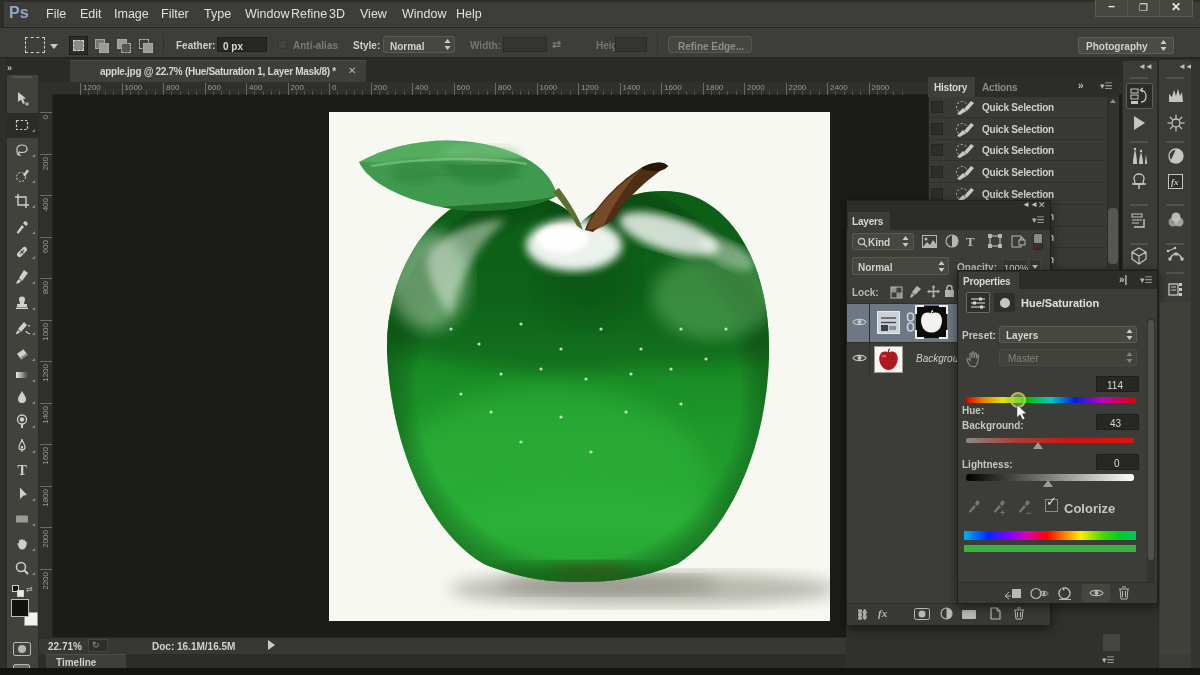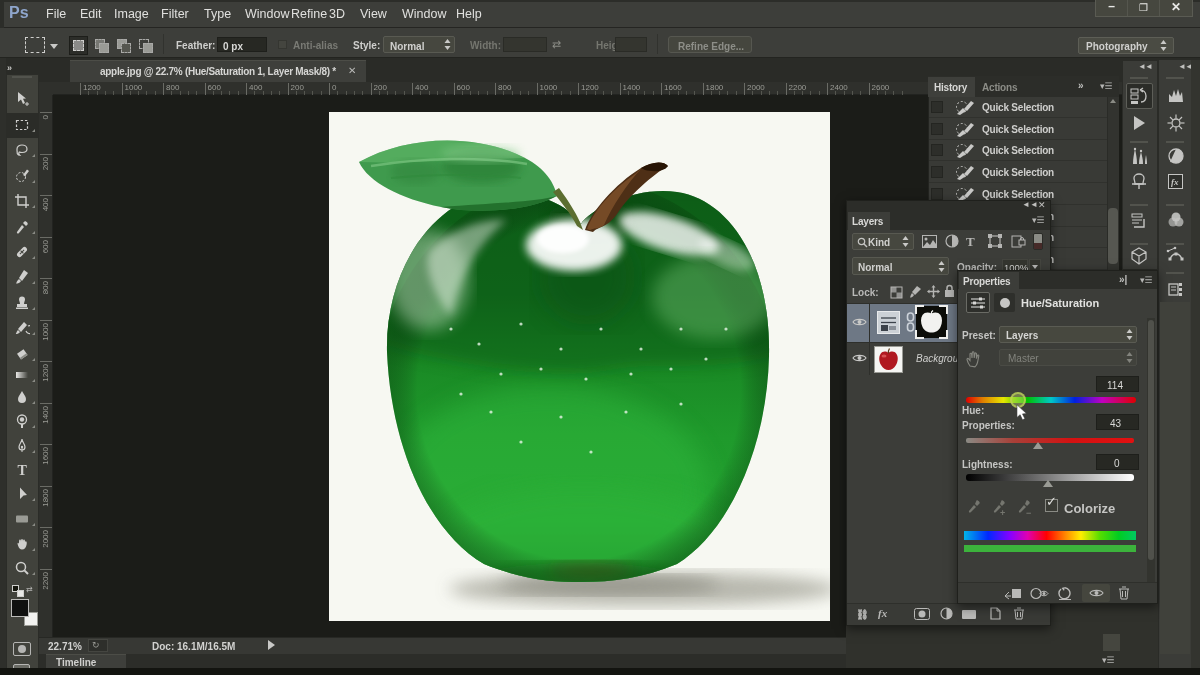--- a/index.html
+++ b/index.html
@@ -822,21 +822,21 @@
 <div class="abs" style="left:962px;top:381px;font-size:10px;font-weight:bold;color:#c5c5c3;margin-top:24px;">Hue:</div>
 <div class="abs" style="left:1096px;top:376px;width:43px;height:16px;background:#272823;border:1px solid #1e1f1b;"></div>
 <div class="abs" style="left:1107px;top:380px;font-size:10px;color:#d8d8d6;">114</div>
 <div class="abs" style="left:966px;top:397px;width:170px;height:6px;border-radius:3px;background:linear-gradient(90deg,#e00000,#e08000 10%,#e6e600 22%,#00c000 36%,#00c8c8 50%,#0020e0 64%,#c000c0 80%,#e00000 100%);"></div>
 <div class="abs" style="left:1010px;top:392px;width:16px;height:16px;border-radius:50%;background:rgba(205,225,110,0.38);border:2px solid rgba(190,210,90,0.75);"></div>
 
 <svg class="abs" style="left:1016px;top:404px;" width="13" height="19" viewBox="0 0 16 24">
       <path d="M1,1 L1,17 L5,13.5 L8,20 L11,18.6 L8,12.5 L13,12 Z" fill="#ffffff" stroke="#333" stroke-width="0.7"></path>
     </svg>
 
-<div class="abs" style="left:962px;top:420px;font-size:10px;font-weight:bold;color:#c5c5c3;">Properties:</div>
+<div class="abs" style="left:962px;top:420px;font-size:10px;font-weight:bold;color:#c5c5c3;">Background:</div>
 <div class="abs" style="left:1096px;top:414px;width:43px;height:16px;background:#272823;border:1px solid #1e1f1b;"></div>
 <div class="abs" style="left:1110px;top:418px;font-size:10px;color:#d8d8d6;">43</div>
 <div class="abs" style="left:966px;top:438px;width:168px;height:5px;border-radius:2px;background:linear-gradient(90deg,#8a8a84,#a84038 28%,#d31212 62%,#e21010 100%);"></div>
 <div class="abs" style="left:1033px;top:442px;width:0;height:0;border-left:5px solid transparent;border-right:5px solid transparent;border-bottom:7px solid #9a9b95;"></div>
 
 <div class="abs" style="left:962px;top:459px;font-size:10px;font-weight:bold;color:#c5c5c3;">Lightness:</div>
 <div class="abs" style="left:1096px;top:454px;width:43px;height:16px;background:#272823;border:1px solid #1e1f1b;"></div>
 <div class="abs" style="left:1114px;top:458px;font-size:10px;color:#d8d8d6;">0</div>
 <div class="abs" style="left:966px;top:474px;width:168px;height:7px;border-radius:3px;background:linear-gradient(90deg,#000,#fff);"></div>
 <div class="abs" style="left:1043px;top:480px;width:0;height:0;border-left:5px solid transparent;border-right:5px solid transparent;border-bottom:7px solid #9a9b95;"></div>

